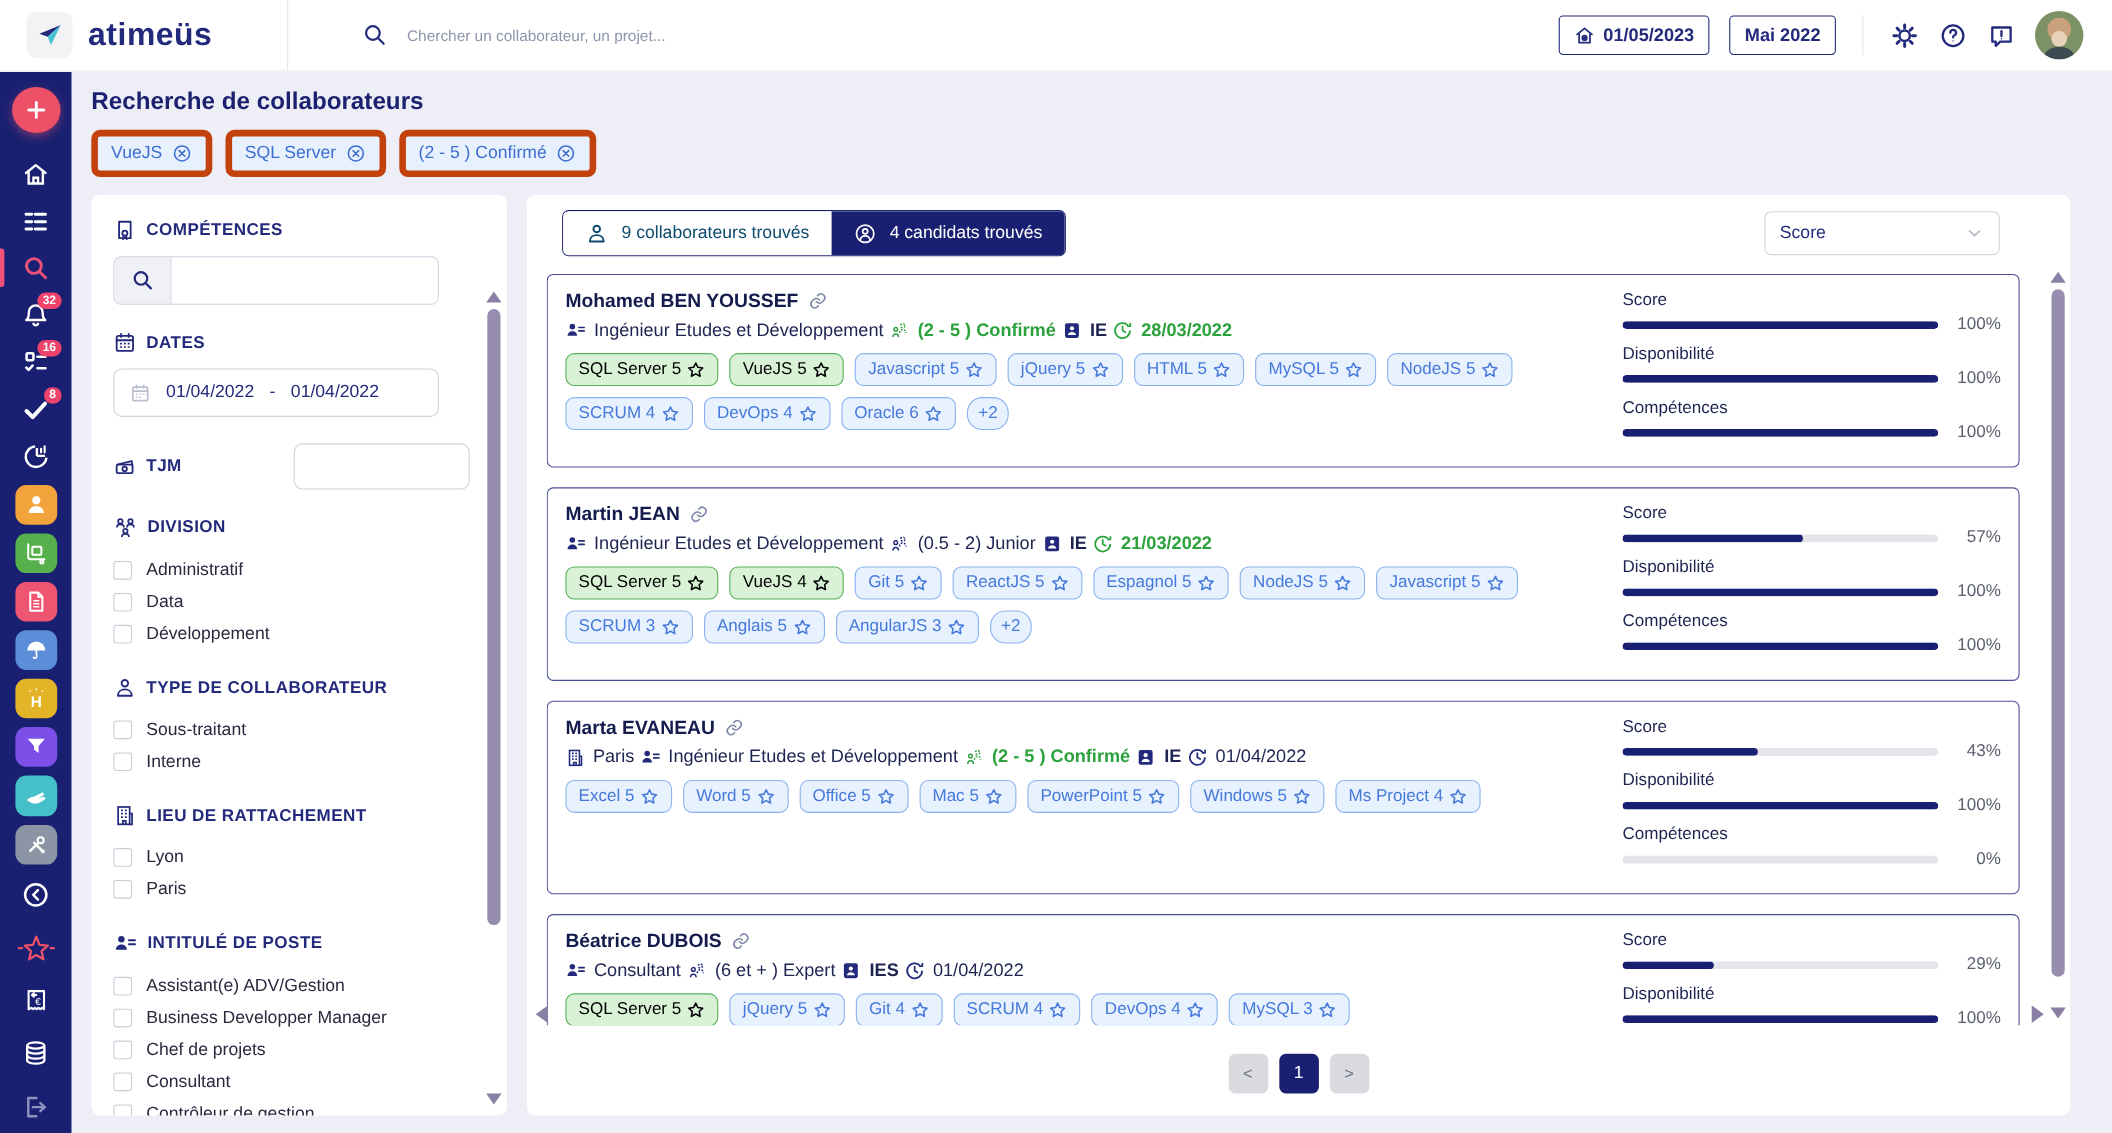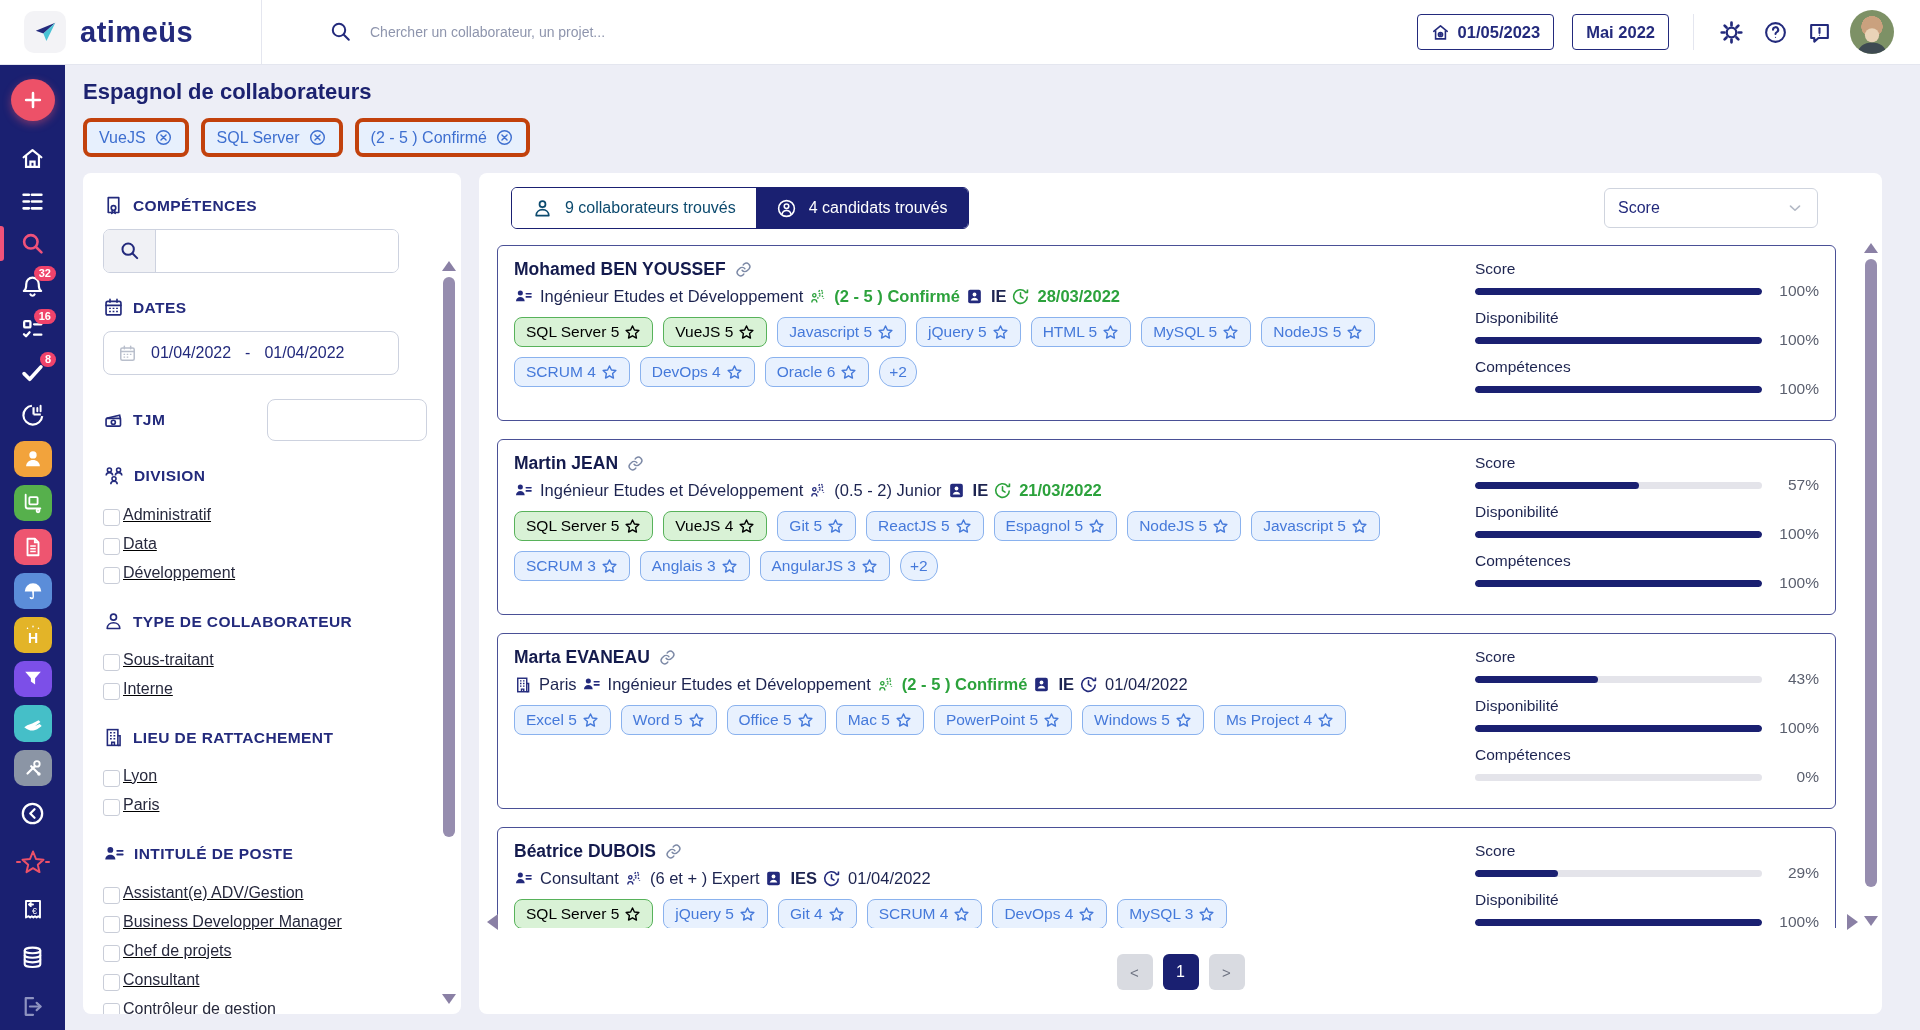--- a/index.html
+++ b/index.html
@@ -29,37 +29,37 @@
   .tile { width:38px; height:38px; border-radius:10px; display:flex; align-items:center; justify-content:center; color:#fff; cursor:pointer; margin:4px 0; }
   .t-orange{background:#f2a33c}.t-green{background:#56b04c}.t-red{background:#ee5570}.t-blue{background:#5b8dd9}.t-gold{background:#e3b428}.t-purple{background:#7c4fe8}.t-teal{background:#45bfc8}.t-gray{background:#8b95a5}
   .side-plain { color:#fff; margin:5px 0; cursor:pointer; display:flex; align-items:center; justify-content:center; width:65px; height:40px; }
   .side-plain.muted { color:#8e93c0; }
   .side-plain.pinkstar { color:#ed5168; }
 
   
   .main { position:absolute; left:65px; top:65px; right:0; bottom:0; background:#edeef6; padding:14px 38px 16px 18px; display:flex; flex-direction:column; }
   .page-title { font-size:22px; font-weight:700; color:#1c2270; margin-bottom:13px; }
   .active-filters { display:flex; gap:12px; margin-bottom:16px; }
-  .afilter-chip { display:flex; align-items:center; gap:8px; background:#e7f0fd; border:4px solid #c2410c; border-radius:8px; padding:6px 12px; color:#3e6fd0; font-size:16px; cursor:pointer; }
+  .afilter-chip { display:flex; align-items:center; gap:8px; background:#e7f0fd; border:6px solid #c2410c; border-radius:8px; padding:6px 12px; color:#3e6fd0; font-size:16px; cursor:pointer; }
   .content { flex:1; display:flex; gap:18px; min-height:0; }
 
   
   .filter-panel { width:378px; background:#fff; border-radius:8px; padding:22px 34px 18px 20px; position:relative; overflow:hidden; }
   .fsection { margin-bottom:24px; }
   .fheader { display:flex; align-items:center; gap:9px; color:#232a7c; font-size:15.5px; font-weight:700; letter-spacing:.4px; margin-bottom:13px; }
   .fheader svg { flex:0 0 auto; }
   .comp-search { display:flex; border:1px solid #cdd2df; border-radius:7px; overflow:hidden; height:44px; width:296px; }
   .comp-search .mag { width:52px; background:#f0f1f5; display:flex; align-items:center; justify-content:center; color:#232a7c; border-right:1px solid #cdd2df; }
   .comp-search input { border:none; outline:none; flex:1; font-size:16px; padding:0 10px; color:#232a7c; }
   .date-range { display:flex; align-items:center; gap:14px; border:1px solid #cdd2df; border-radius:8px; height:44px; width:296px; padding:0 14px; color:#232a7c; font-size:16px; cursor:pointer; }
   .date-range .cal { color:#b9bfcc; display:flex; }
   .tjm-row { display:flex; justify-content:space-between; }
   .tjm-row .fheader { margin-bottom:0; }
   .tjm-input { width:160px; height:42px; border:1px solid #cdd2df; border-radius:8px; outline:none; font-size:16px; padding:0 10px; color:#232a7c; }
-  .opt-row { display:flex; align-items:flex-end; gap:3px; padding:3px 0; cursor:pointer;text-decoration:underline; }
+  .opt-row { display:flex; align-items:center; gap:13px; padding:3px 0; cursor:pointer; }
   .opt-box { width:17px; height:17px; border:1.5px solid #c9cdd8; border-radius:3px; background:#fff; flex:0 0 auto; }
   .opt-label { font-size:16px; color:#27293d; line-height:23px; }
 
   
   .vscroll { position:absolute; display:flex; flex-direction:column; align-items:center; width:14px; }
   .tri-up { width:0; height:0; border-left:7px solid transparent; border-right:7px solid transparent; border-bottom:10px solid #8a80a5; cursor:pointer; }
   .tri-down { width:0; height:0; border-left:7px solid transparent; border-right:7px solid transparent; border-top:10px solid #8a80a5; cursor:pointer; }
   .vthumb { width:12px; background:#968daf; border-radius:7px; margin-top:6px; cursor:pointer; }
   .fp-scroll { right:5px; top:88px; bottom:10px; }
   .fp-scroll .vthumb { height:560px; }
@@ -308,21 +308,21 @@
   <div class="side-plain muted">
     <svg width="25" height="25" viewBox="0 0 24 24" fill="none" stroke="currentColor" stroke-width="2.1" stroke-linecap="round" stroke-linejoin="round">
         <path d="M12.5 4H5.5v16h7"></path>
         <path d="M16 8.5l3.8 3.5L16 15.5"></path>
         <path d="M9.5 12h10"></path>
       </svg>
   </div>
 </nav>
 
 <main class="main">
-  <h1 class="page-title">Espagnol de collaborateurs</h1>
+  <h1 class="page-title">Recherche de collaborateurs</h1>
 
   <div class="active-filters" id="active-filters">
       <div class="afilter-chip">
         <span>VueJS</span>
         <span style="display: flex;">
           <svg width="19" height="19" viewBox="0 0 24 24" fill="none" stroke="#3e6fd0" stroke-width="1.8">
             <circle cx="12" cy="12" r="8.6"></circle>
             <path d="m8.8 8.8 6.4 6.4M15.2 8.8l-6.4 6.4" stroke-linecap="round"></path>
           </svg>
         </span>
@@ -822,21 +822,21 @@
                 </span>
                 <span class="chip">
                   <span>SCRUM 3</span>
                   <span style="display: flex;">
                     <svg width="17" height="17" viewBox="0 0 24 24" fill="none" stroke="currentColor" stroke-width="2" stroke-linejoin="round">
                       <path d="M12 2.8 14.7 8.4 21 9.2 16.4 13.5 17.6 19.8 12 16.7 6.4 19.8 7.6 13.5 3 9.2 9.3 8.4z"></path>
                     </svg>
                   </span>
                 </span>
                 <span class="chip">
-                  <span>Anglais 3</span>
+                  <span>Anglais 5</span>
                   <span style="display: flex;">
                     <svg width="17" height="17" viewBox="0 0 24 24" fill="none" stroke="currentColor" stroke-width="2" stroke-linejoin="round">
                       <path d="M12 2.8 14.7 8.4 21 9.2 16.4 13.5 17.6 19.8 12 16.7 6.4 19.8 7.6 13.5 3 9.2 9.3 8.4z"></path>
                     </svg>
                   </span>
                 </span>
                 <span class="chip">
                   <span>AngularJS 3</span>
                   <span style="display: flex;">
                     <svg width="17" height="17" viewBox="0 0 24 24" fill="none" stroke="currentColor" stroke-width="2" stroke-linejoin="round">

